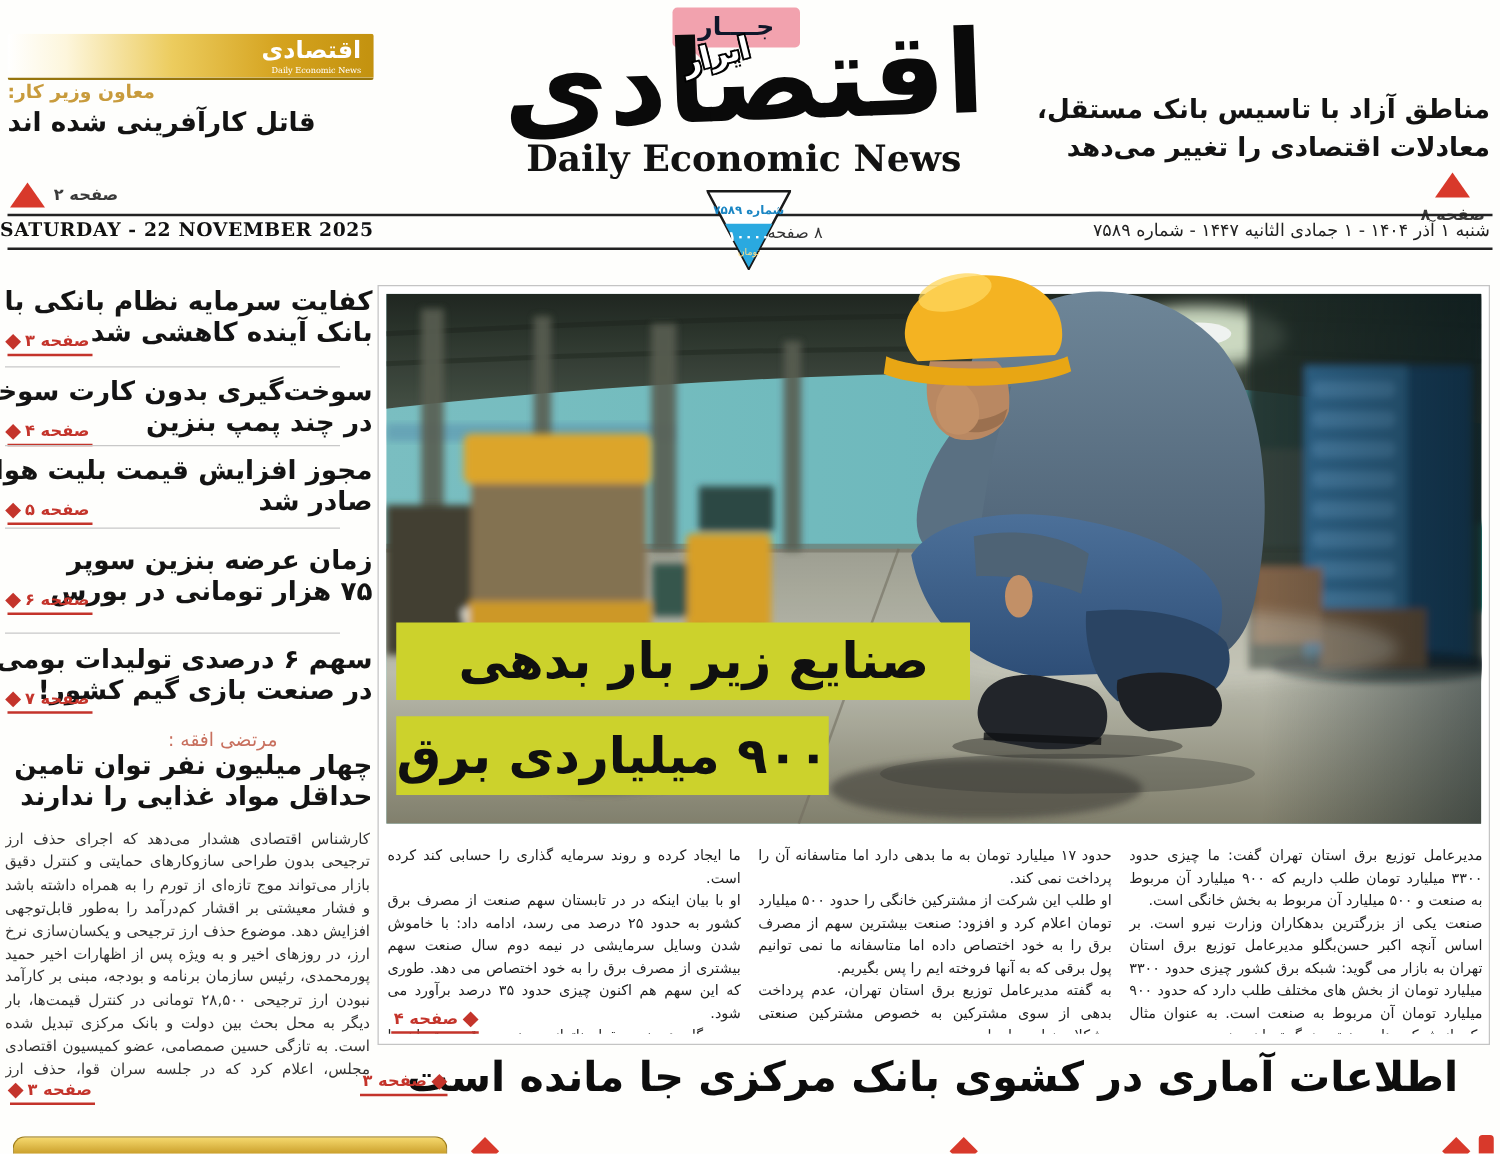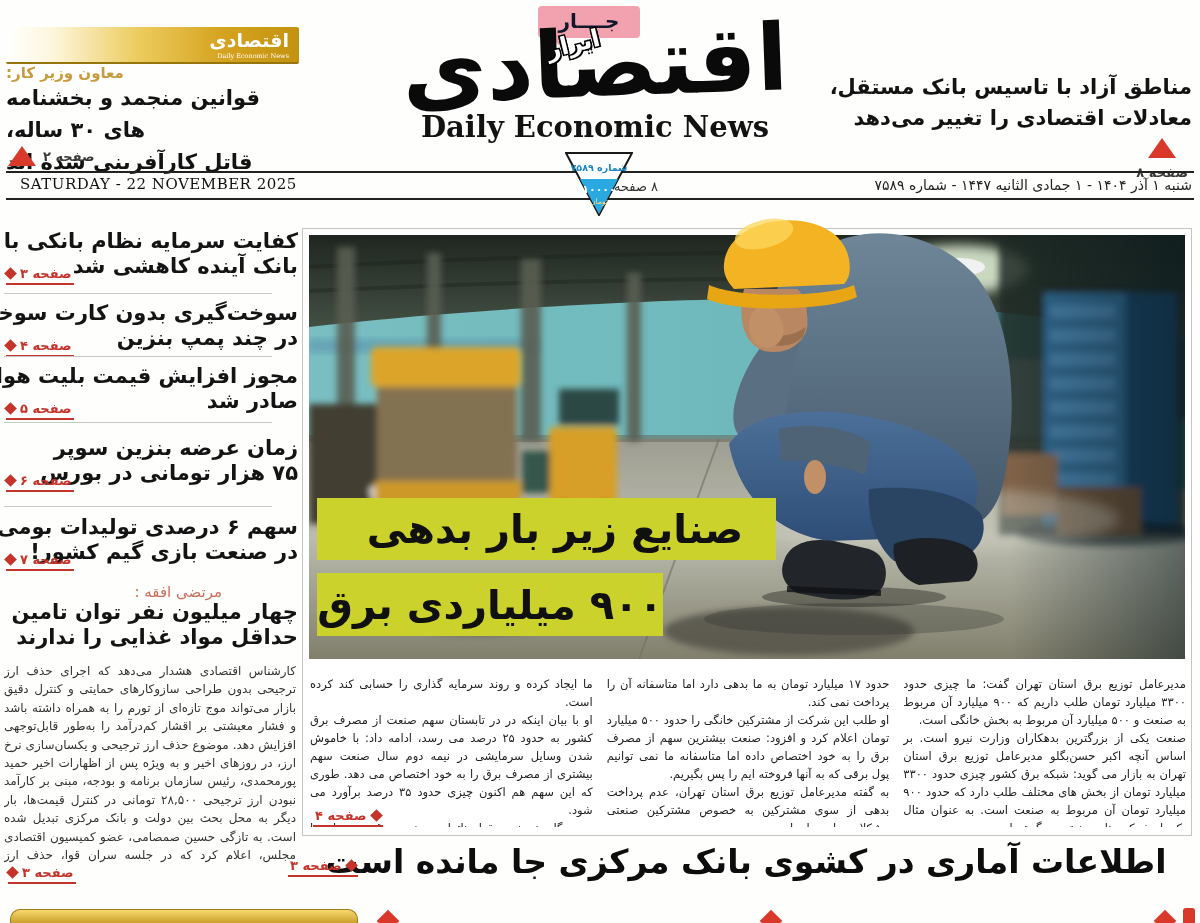--- a/index.html
+++ b/index.html
@@ -31,22 +31,22 @@
     font-size:21px;line-height:32px;color:#131313;}
   .pgtag-tri{display:flex;align-items:center;gap:7px;}
   .tri-up{width:0;height:0;border-left:14px solid transparent;border-right:14px solid transparent;
     border-bottom:20px solid #d8392b;}
   .pgtag-tri .txt{font-size:13px;font-weight:bold;color:#3a3a3a;direction:rtl;}
   
   .tr-title{left:700px;top:72px;width:492px;direction:rtl;text-align:right;font-weight:bold;
     font-size:21px;line-height:31px;color:#131313;}
   
   .rule{left:6px;width:1188px;height:2px;background:#222;}
-  .date-en{left:20px;top:175px;font-family:"DejaVu Serif",serif;font-size:15px;
-    letter-spacing:.5px;color:#111;}
+  .date-en{left:0;top:175px;font-family:"DejaVu Serif",serif;font-size:15px;
+    letter-spacing:.5px;color:#111;font-weight:bold;}
   .date-fa{right:8px;top:177px;font-size:14px;color:#222;direction:rtl;}
   .pages-count{left:614px;top:179px;font-size:13px;color:#333;direction:rtl;}
   
   .sb-item{left:4px;width:294px;}
   .sb-line{direction:rtl;text-align:right;font-weight:bold;font-size:21px;line-height:25px;
     color:#141414;white-space:nowrap;}
   .sb-tag{display:flex;align-items:center;gap:5px;color:#c4342b;font-size:13px;font-weight:bold;
     border-bottom:2px solid #c4342b;padding:0 2px 2px 0;width:max-content;}
   .sb-tag .dia{width:9px;height:9px;background:#c4342b;transform:rotate(45deg);}
   .sb-tag .txt{direction:rtl;}
@@ -104,21 +104,20 @@
       <text x="34" y="52" text-anchor="middle" font-size="7.5" fill="#ffe08a" font-family="DejaVu Sans, sans-serif">تومان</text>
     </svg>
   </div>
 
   <div class="abs tl-banner">
     <div class="blogo">اقتصادی</div>
     <div class="bsub">Daily Economic News</div>
   </div>
   <div class="abs tl-kicker">معاون وزیر کار:</div>
   <div class="abs tl-title">
-    <div>قوانین منجمد و بخشنامه های ۳۰ ساله،</div>
     <div>قاتل کارآفرینی شده اند</div>
   </div>
   <div class="abs pgtag-tri" style="left:8px;top:146px;">
     <span class="tri-up"></span>
     <span class="txt">صفحه ۲</span>
   </div>
 
   <div class="abs tr-title">
     <div>مناطق آزاد با تاسیس بانک مستقل،</div>
     <div>معادلات اقتصادی را تغییر می‌دهد</div>

